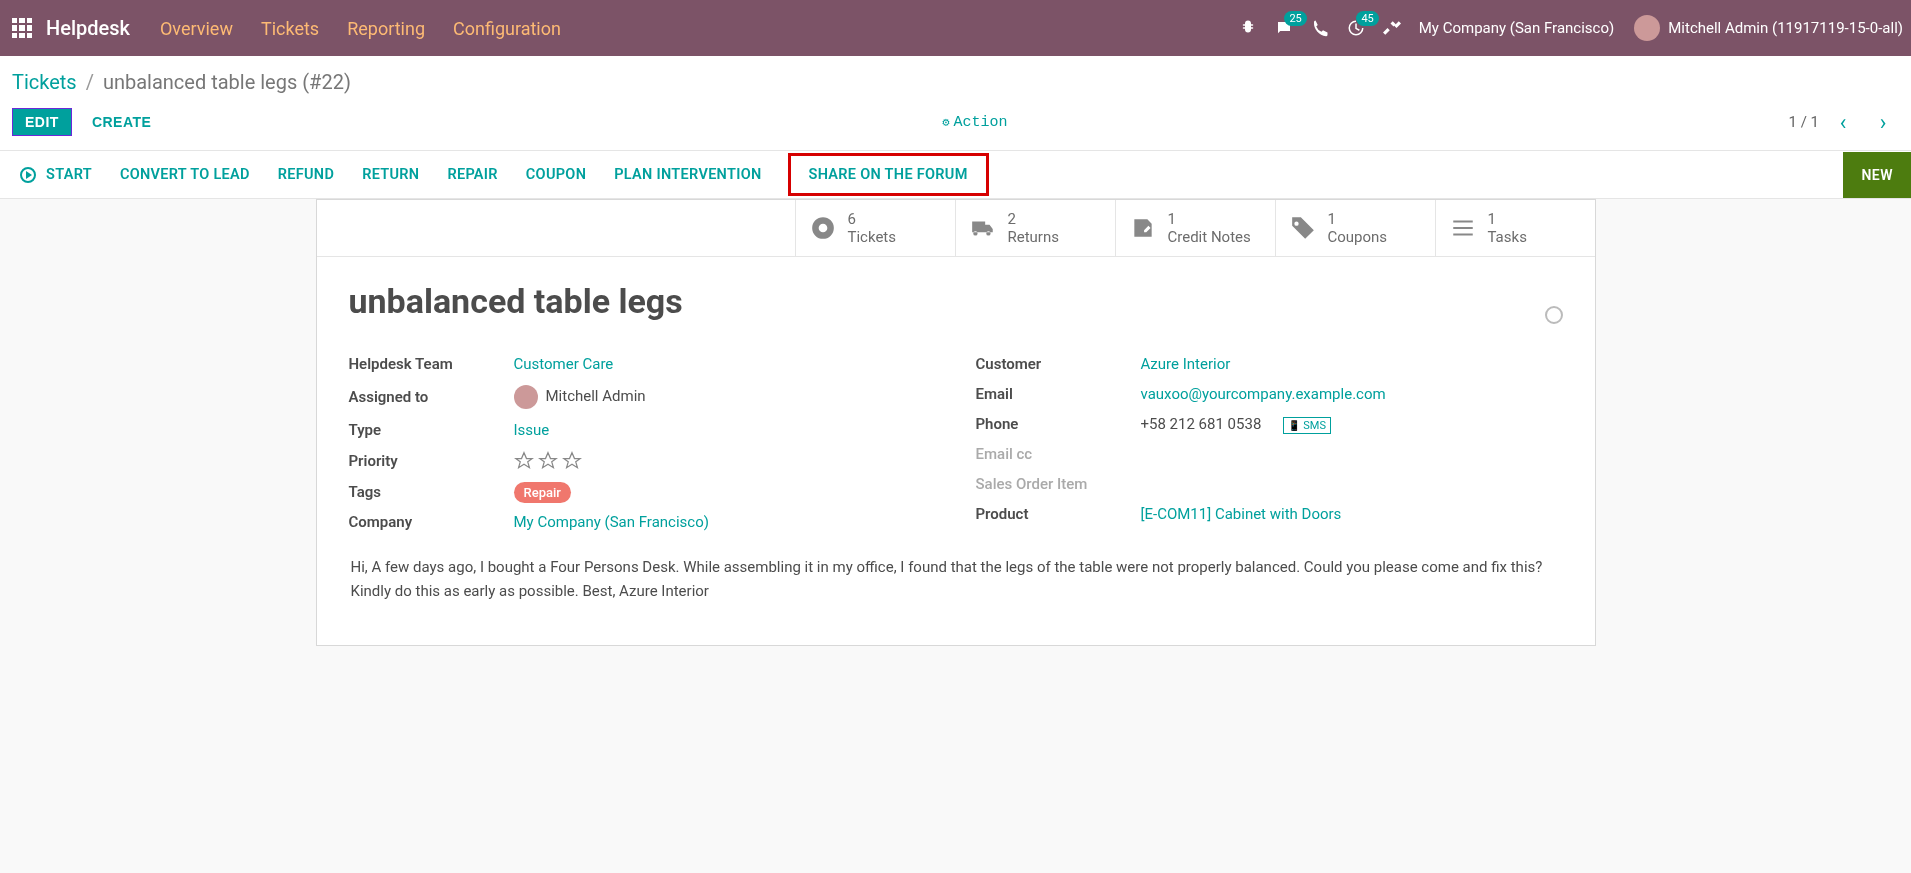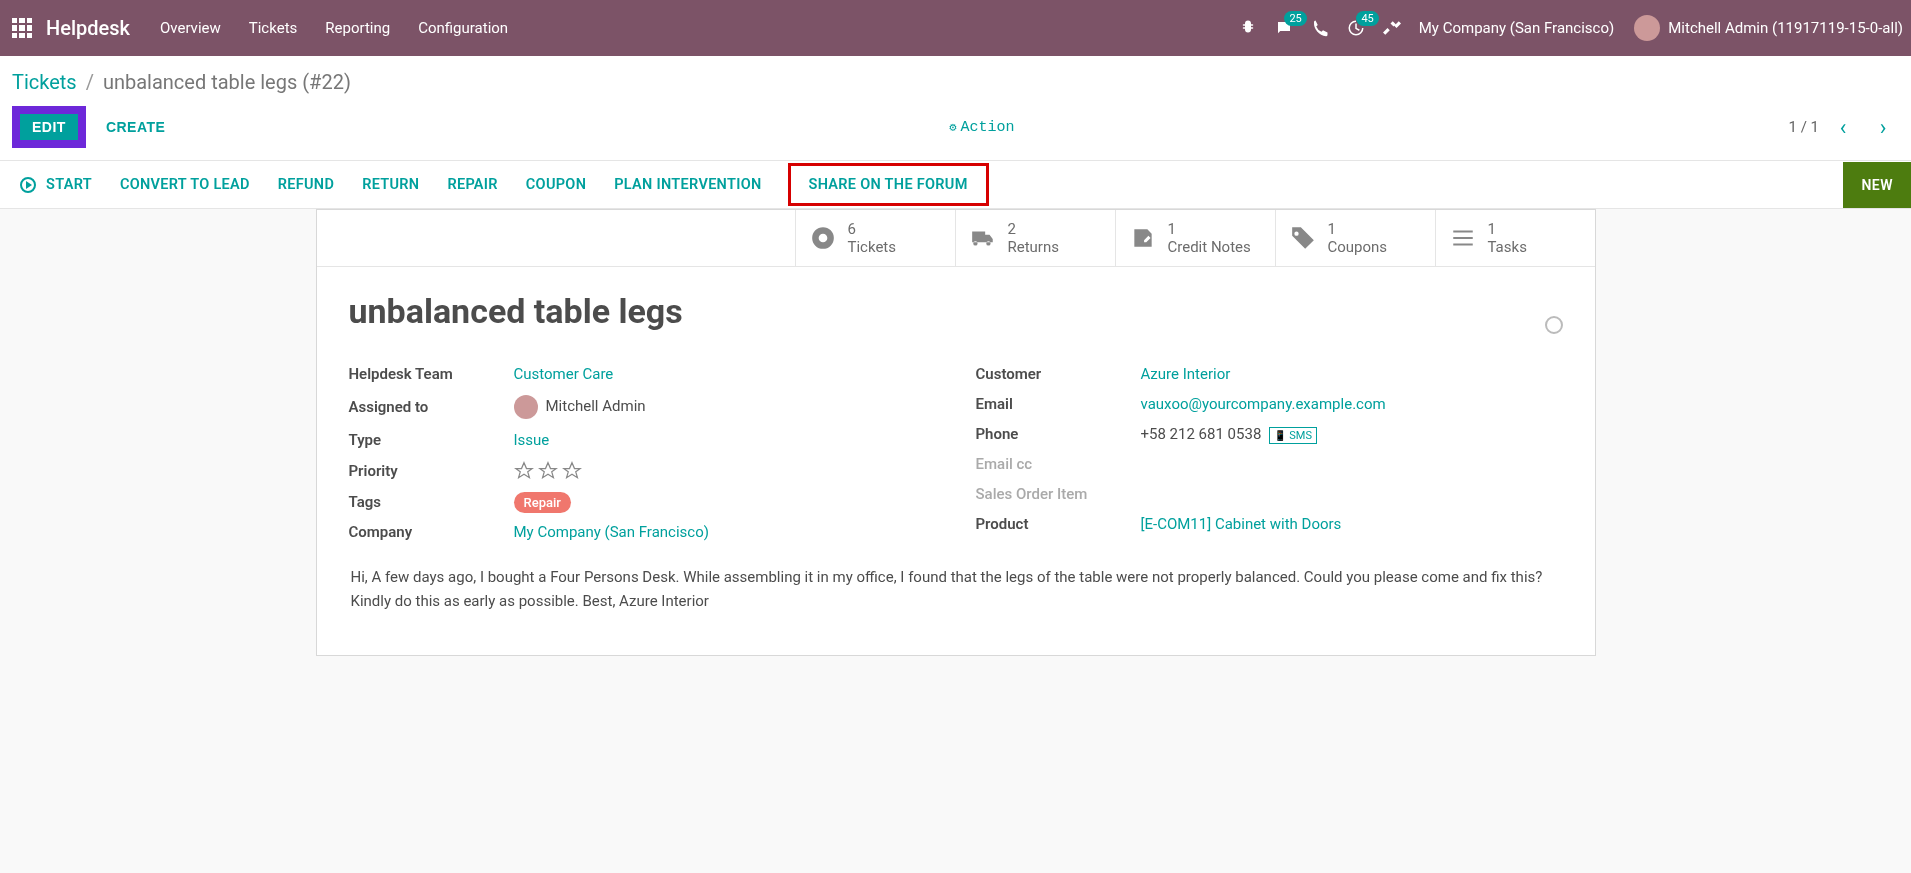--- a/index.html
+++ b/index.html
@@ -3,37 +3,37 @@
 <meta charset="utf-8">
 <style>
 * { margin: 0; padding: 0; box-sizing: border-box; }
 body { font-family: -apple-system, BlinkMacSystemFont, "Segoe UI", Roboto, sans-serif; background: #f9f9f9; color: #4c4c4c; }
 
 .topnav { background: #7c5367; height: 56px; display: flex; align-items: center; padding: 0 8px; color: #fff; }
 .topnav .apps-icon { width: 28px; height: 28px; display: grid; grid-template-columns: repeat(3,1fr); grid-template-rows: repeat(3,1fr); gap: 2px; padding: 4px; cursor: pointer; }
 .topnav .apps-icon span { background: #fff; }
 .topnav .brand { font-size: 20px; font-weight: 500; margin-left: 10px; margin-right: 30px; }
 .topnav .menu { display: flex; gap: 28px; }
-.topnav .menu a { color: #ffffff; text-decoration: none; font-size: 15px; cursor: pointer; }
+.topnav .menu a { color: #fdba74; text-decoration: none; font-size: 18px; cursor: pointer; }
 .topnav .spacer { flex: 1; }
 .topnav .icons { display: flex; align-items: center; gap: 18px; margin-right: 18px; }
 .topnav .icon-wrap { position: relative; cursor: pointer; display: flex; align-items: center; }
 .topnav .badge { position: absolute; top: -8px; right: -14px; background: #00a09d; color: #fff; font-size: 11px; font-weight: normal; padding: 1px 5px; border-radius: 8px; }
 .topnav .company { font-size: 15px; margin-right: 20px; cursor: pointer; }
 .topnav .user { display: flex; align-items: center; gap: 8px; font-size: 15px; cursor: pointer; }
 .topnav .avatar { width: 26px; height: 26px; border-radius: 50%; background: #c99; }
 .topnav svg { fill: #fff; width: 18px; height: 18px; }
 
 .breadcrumbs { background: #fff; padding: 14px 12px 6px; font-size: 20px; }
 .breadcrumbs a { color: #00a09d; text-decoration: none; cursor: pointer; }
 .breadcrumbs .sep { color: #999; margin: 0 4px; }
 .breadcrumbs .current { color: #777; }
 
 .controlbar { background: #fff; display: flex; align-items: center; padding: 6px 12px 12px; border-bottom: 1px solid #e5e5e5; }
-.btn-edit { background: #00a09d; color: #fff; border: 8px solid #6d28d9; padding: 5px 12px; font-size: 14px; font-weight: bold; letter-spacing: 0.5px; cursor: pointer; margin-right: 10px; }
+.btn-edit { background: #00a09d; color: #fff; border: 1px solid #6d28d9; padding: 5px 12px; font-size: 14px; font-weight: bold; letter-spacing: 0.5px; cursor: pointer; margin-right: 10px; }
 .btn-create { background: transparent; border: none; color: #00a09d; font-size: 14px; font-weight: bold; letter-spacing: 0.5px; cursor: pointer; padding: 5px 10px; }
 .controlbar .mid { flex: 1; text-align: center; font-family: Liberation Mono, monospace; }
 .action-link { color: #00a09d; font-size: 15px; font-weight: 500; cursor: pointer; }
 .action-link::before { content: "⚙"; margin-right: 4px; font-size: 12px; }
 .pager { display: flex; align-items: center; gap: 8px; color: #666; font-size: 15px; }
 .pager .nav-btn { width: 32px; height: 32px; display: flex; align-items: center; justify-content: center; color: #00a09d; font-size: 22px; cursor: pointer; }
 
 .statusbar { background: #fff; display: flex; align-items: center; padding: 0 0 0 20px; border-bottom: 1px solid #e5e5e5; height: 48px; overflow: hidden; }
 .start-icon { width: 16px; height: 16px; border: 2px solid #00a09d; border-radius: 50%; position: relative; margin-right: 8px; cursor: pointer; }
 .start-icon::after { content: ""; position: absolute; left: 4px; top: 2px; width: 0; height: 0; border-left: 6px solid #00a09d; border-top: 4px solid transparent; border-bottom: 4px solid transparent; }
@@ -63,21 +63,21 @@
 .field-row { display: flex; padding: 6px 0; font-size: 15px; align-items: center; }
 .field-row .label { width: 165px; font-weight: 600; color: #4c4c4c; }
 .field-row .label.muted { color: #aaa; font-weight: 500; }
 .field-row .value { flex: 1; color: #4c4c4c; }
 .field-row .value.link { color: #00a09d; cursor: pointer; }
 .mini-avatar { width: 24px; height: 24px; border-radius: 50%; background: #c99; display: inline-block; vertical-align: middle; margin-right: 8px; }
 .stars { display: flex; gap: 4px; }
 .star { width: 20px; height: 20px; cursor: pointer; }
 .star svg { fill: none; stroke: #888; stroke-width: 1.5; }
 .tag-pill { background: #f0776d; color: #fff; font-size: 13px; font-weight: 500; padding: 3px 10px; border-radius: 12px; }
-.sms-badge { border: 1px solid #00a09d; color: #00a09d; font-size: 11px; padding: 1px 4px; border-radius: 0; margin-left: 8px; cursor: pointer; }
+.sms-badge { border: 1px solid #00a09d; color: #00a09d; font-size: 11px; padding: 1px 4px; border-radius: 0; margin-left: 22px; cursor: pointer; }
 .sms-badge::before { content: "📱 "; font-size: 10px; }
 
 .tabs { display: flex; border-bottom: 1px solid #ddd; margin-top: 28px; }
 .tab { padding: 10px 16px; font-size: 15px; color: #6c6c6c; cursor: pointer; border: 1px solid transparent; border-bottom: none; }
 .tab.active { border-color: #ddd; background: #fff; color: #4c4c4c; border-bottom: 1px solid #fff; margin-bottom: -1px; }
 .desc-body { padding: 18px 2px; font-size: 15px; color: #4c4c4c; line-height: 1.6; }
 
 ::-webkit-scrollbar { width: 14px; }
 ::-webkit-scrollbar-track { background: #f0f0f0; }
 ::-webkit-scrollbar-thumb { background: #c8c8c8; }

